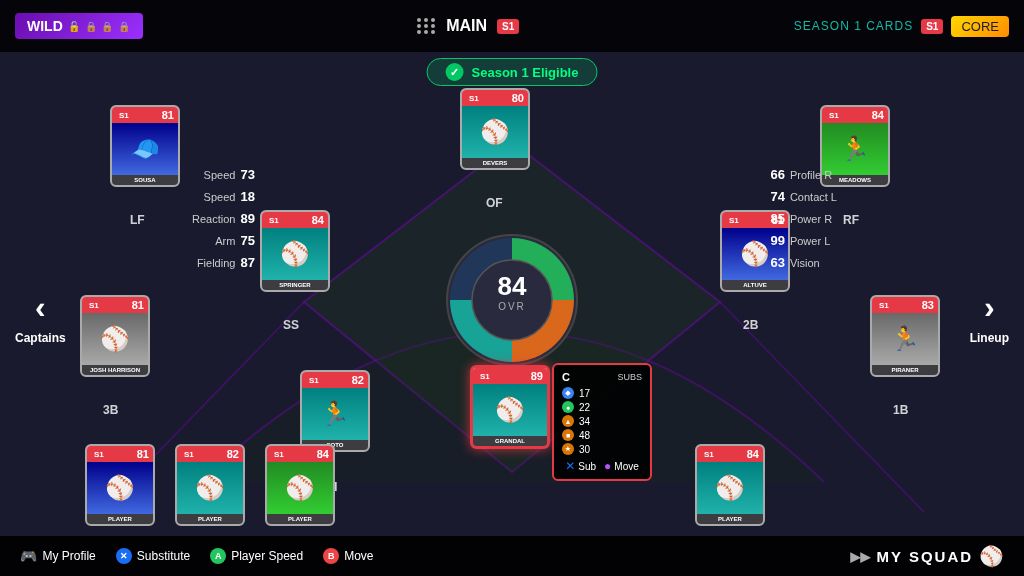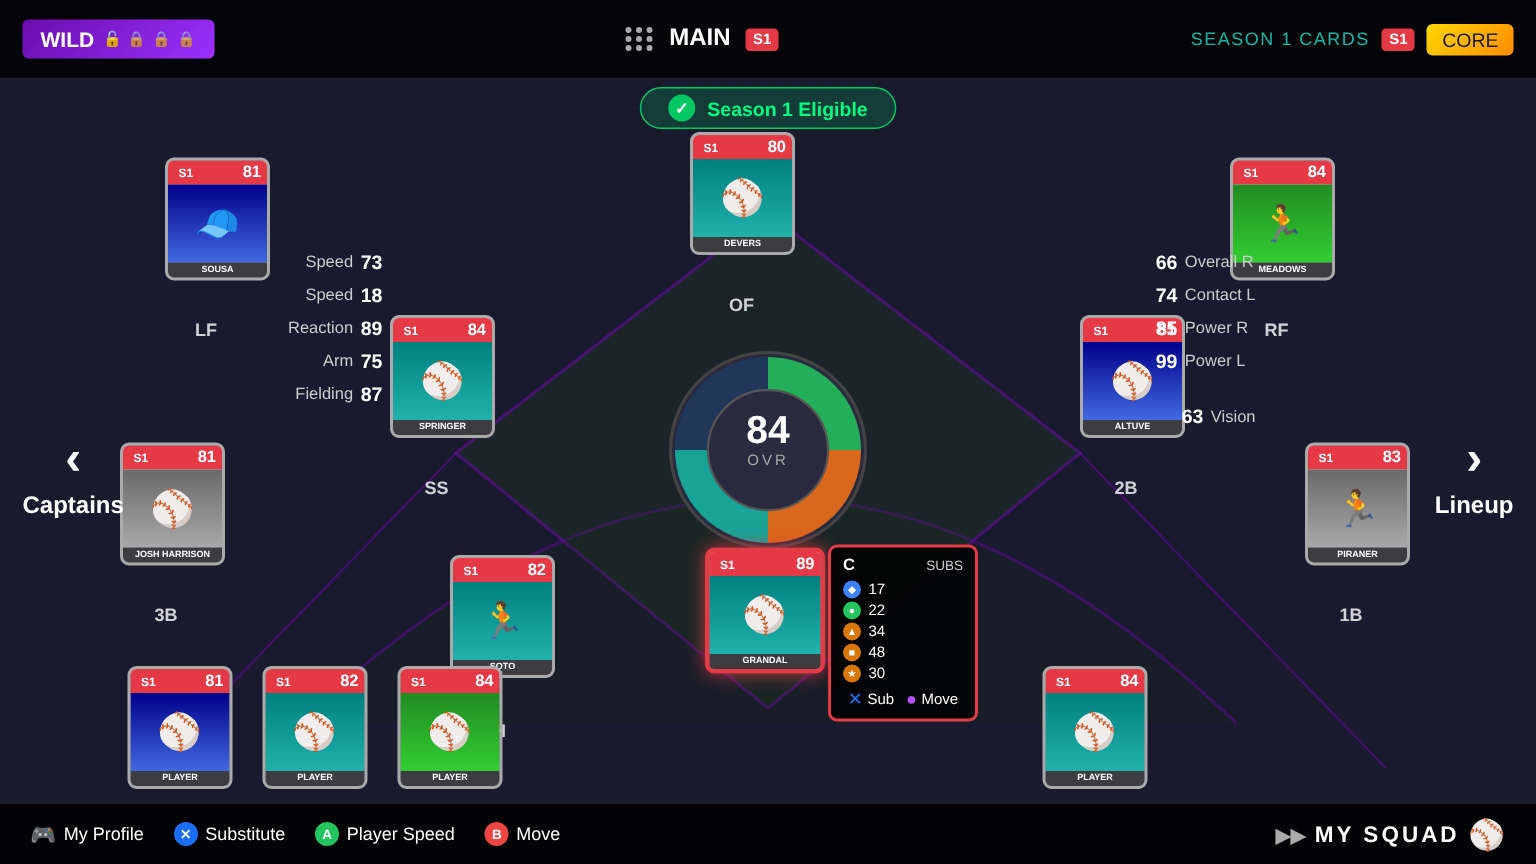--- a/index.html
+++ b/index.html
@@ -325,21 +325,21 @@
       font-weight: bold;
       cursor: pointer;
       z-index: 50;
       display: flex;
       flex-direction: column;
       align-items: center;
       gap: 5px;
     }
 
     .nav-btn .nav-label {
-      font-size: 16px;
+      font-size: 12px;
       font-weight: bold;
     }
 
     .nav-left {
       left: 15px;
     }
 
     .nav-right {
       right: 15px;
     }
@@ -652,35 +652,35 @@
       <circle cx="70" cy="70" r="40" fill="#2a2a3e" stroke="#555" stroke-width="1.5"></circle>
 
       <text x="70" y="65" text-anchor="middle" fill="white" font-size="26" font-weight="900" font-family="Arial">84</text>
       <text x="70" y="80" text-anchor="middle" fill="#aaa" font-size="10" font-family="Arial" letter-spacing="2">OVR</text>
     </svg>
   </div>
 
   <div style="position:absolute; right:-165px; top:0; text-align:left;">
     <div class="stat-row" style="margin:7px 0;">
       <span class="stat-value">66</span>
-      <span class="stat-name">Overall R</span>
+      <span class="stat-name">Profile R</span>
     </div>
     <div class="stat-row" style="margin:7px 0;text-align:center;">
       <span class="stat-value">74</span>
       <span class="stat-name">Contact L</span>
     </div>
     <div class="stat-row" style="margin:7px 0;">
       <span class="stat-value">85</span>
       <span class="stat-name">Power R</span>
     </div>
     <div class="stat-row" style="margin:7px 0;">
       <span class="stat-value">99</span>
       <span class="stat-name">Power L</span>
     </div>
-    <div class="stat-row" style="margin:22px 0;justify-content:flex-end;">
+    <div class="stat-row" style="margin:7px 0;">
       <span class="stat-value">63</span>
       <span class="stat-name">Vision</span>
     </div>
   </div>
 </div>
 
 <div style="position:absolute; bottom:112px; left:90px; color:white; font-size:16px; font-weight:bold; z-index:10;">Bench</div>
 
 <div class="player-card card-blue" style="position:absolute; bottom:50px; left:85px; z-index:10;">
   <div class="card-header">

